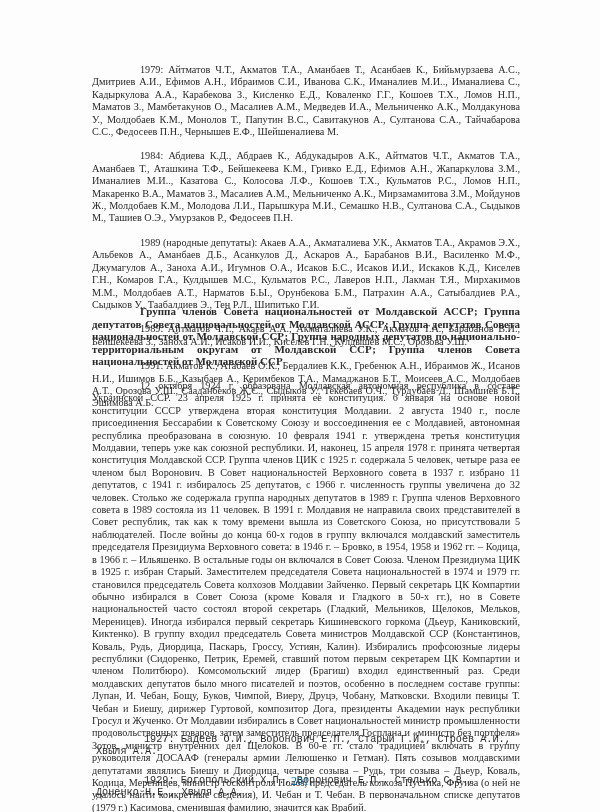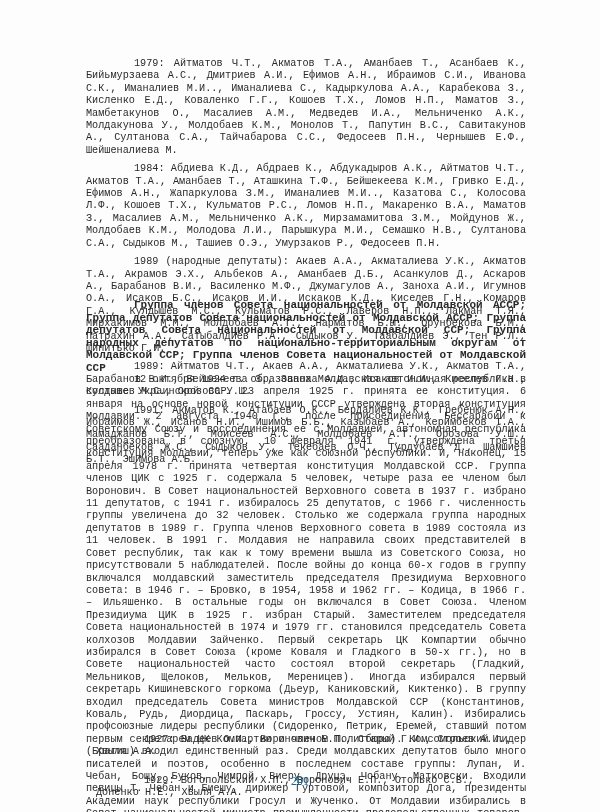--- a/index.html
+++ b/index.html
@@ -8,21 +8,21 @@
       position: absolute; left: 0; top: 0; width: 600px; height: 812px;
       background: #fdfdfd;
       font-family: "Liberation Serif", "DejaVu Serif", serif;
       color: #2a2a2a;
     }
     .text-block {
       position: absolute; left: 80px; width: 452px;
       font-size: 10.2px; line-height: 12.4px;
       text-align: justify;
     }
-    .para { margin: 6px; text-indent: 48px; font-family: Liberation Mono, monospace; }
+    .para { margin: 12px; text-indent: 48px; }
     .top-lists { top: 52px; }
     .heading {
       top: 293px; font-weight: bold; font-size: 11px; line-height: 12.6px;
     }
     .body-para { top: 368px; }
     .bottom-lists { top: 718px; }
     .list-line { margin: 16px; text-indent: 48px; text-align: left; font-family: Liberation Mono, monospace; }
     .page-number {
       position: absolute; left: 0; width: 600px; top: 774px;
       text-align: center; font-size: 12px; color: #0369a1;

